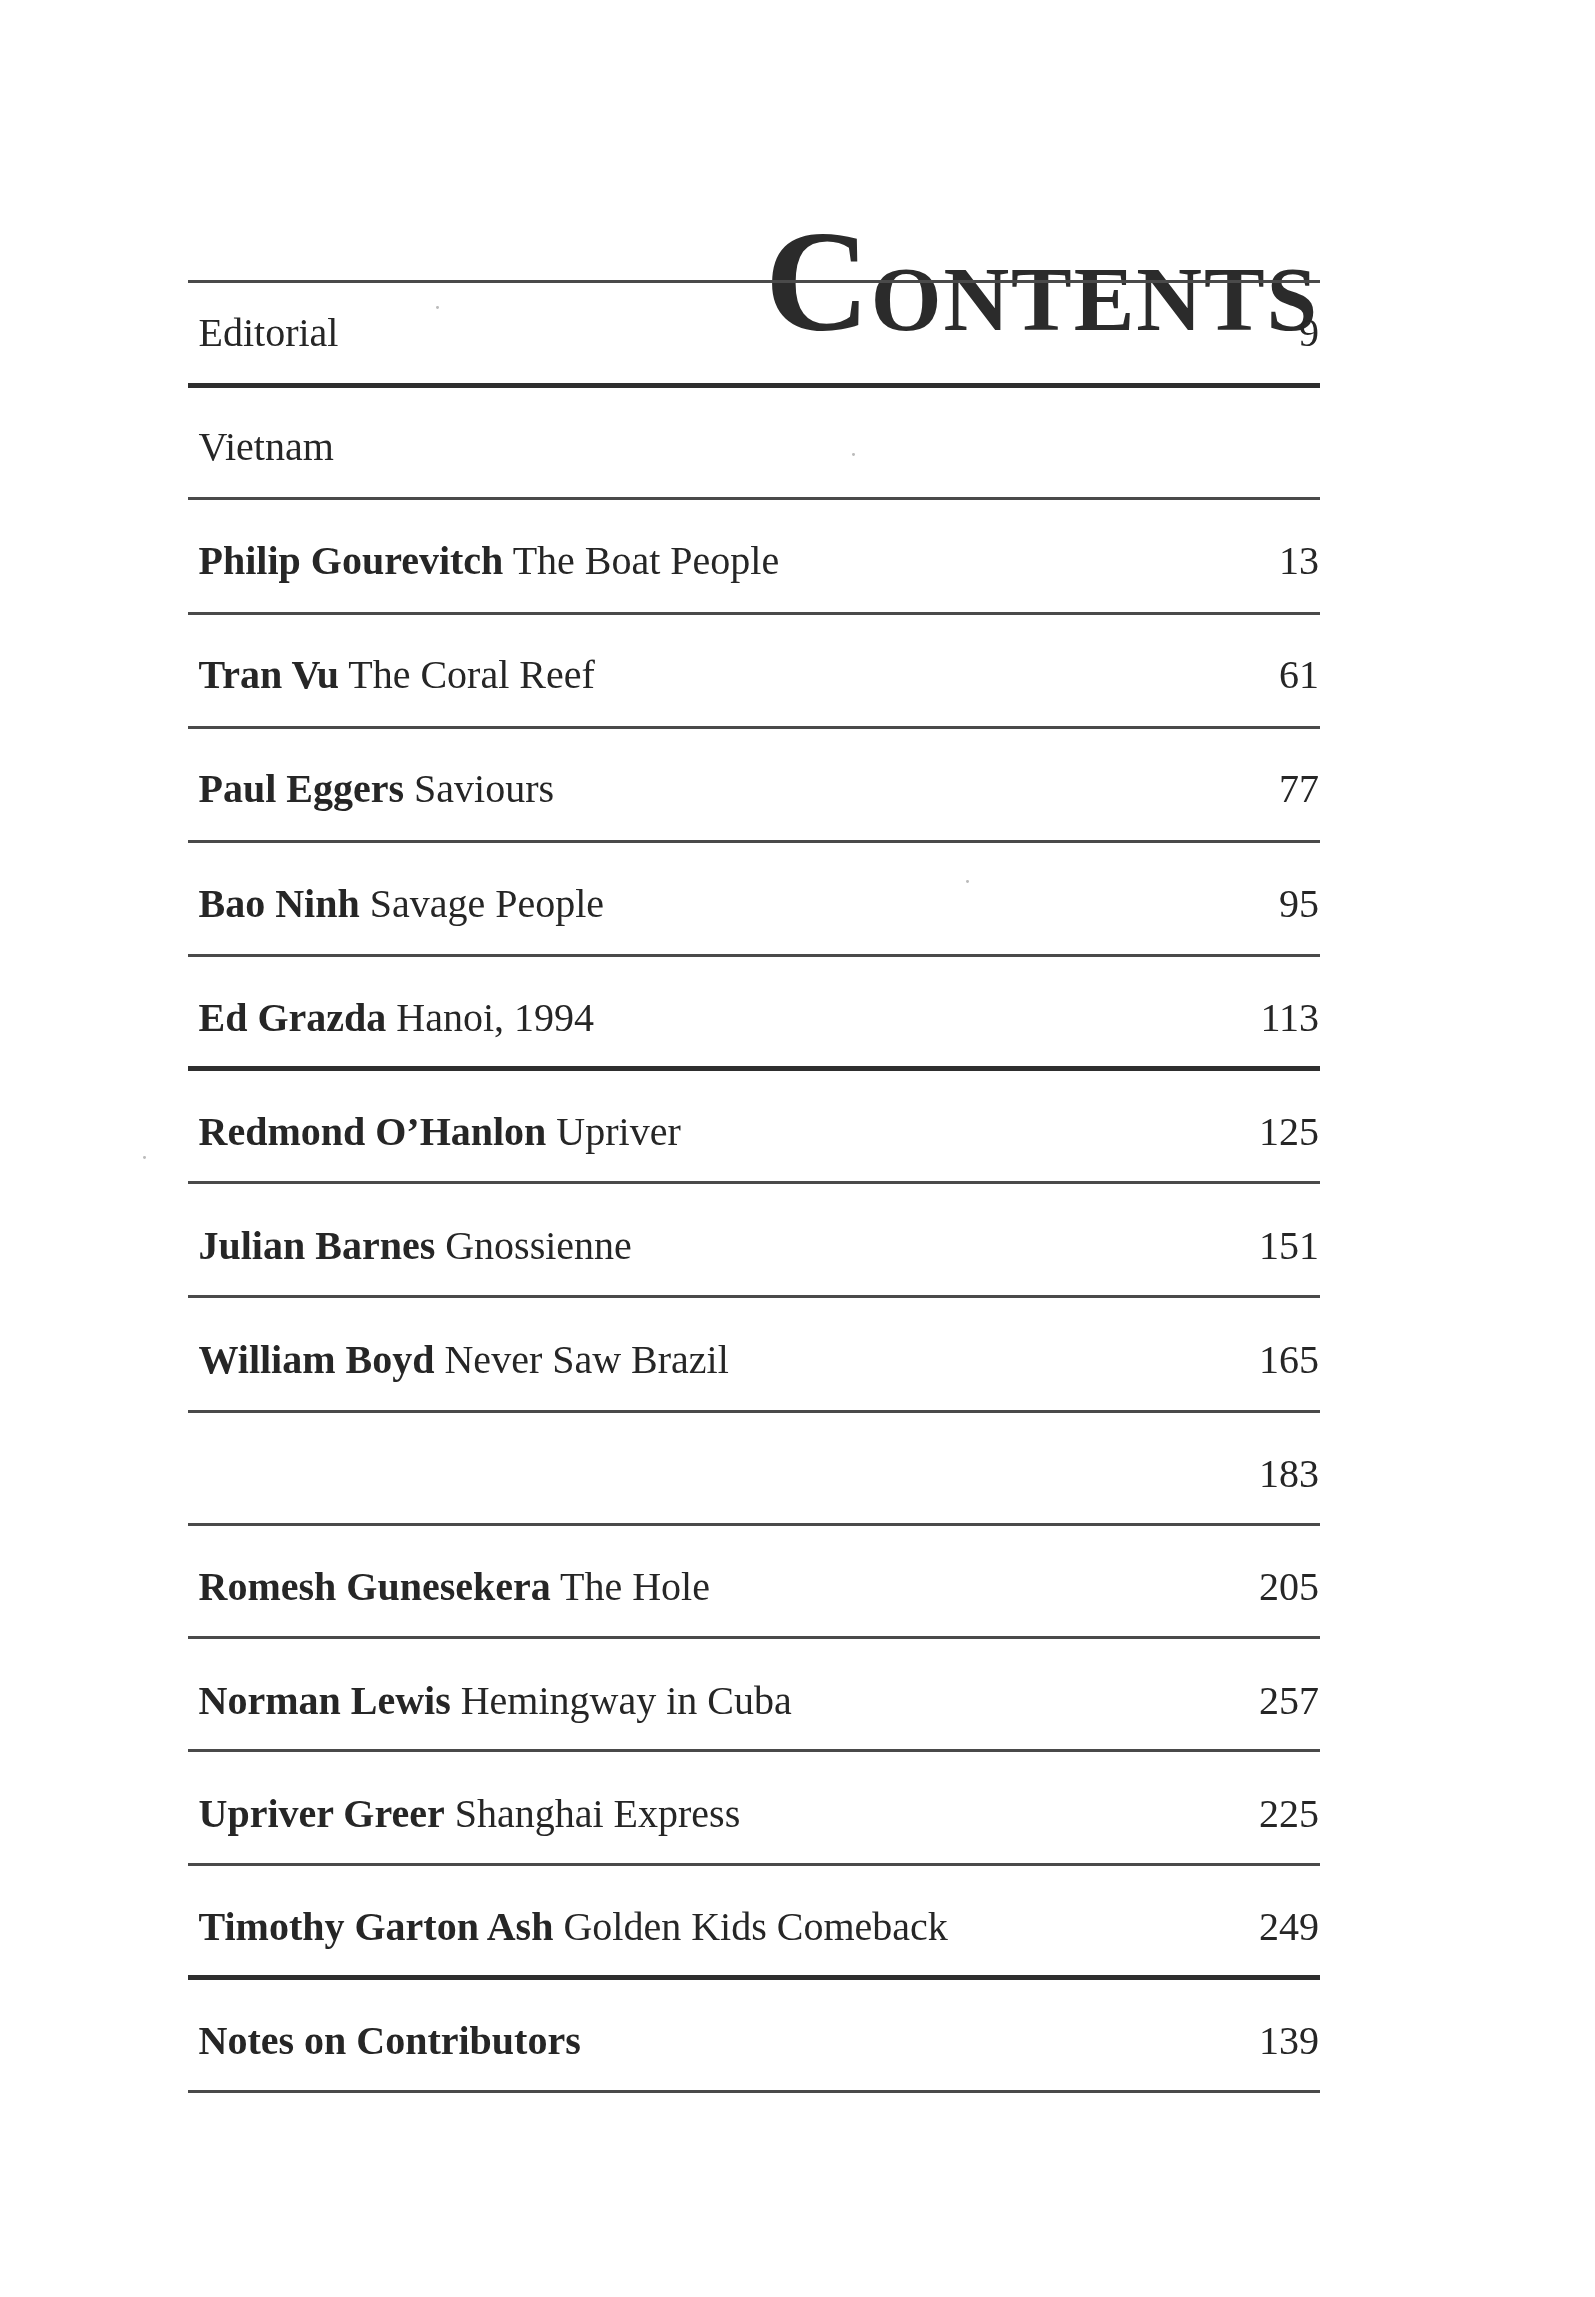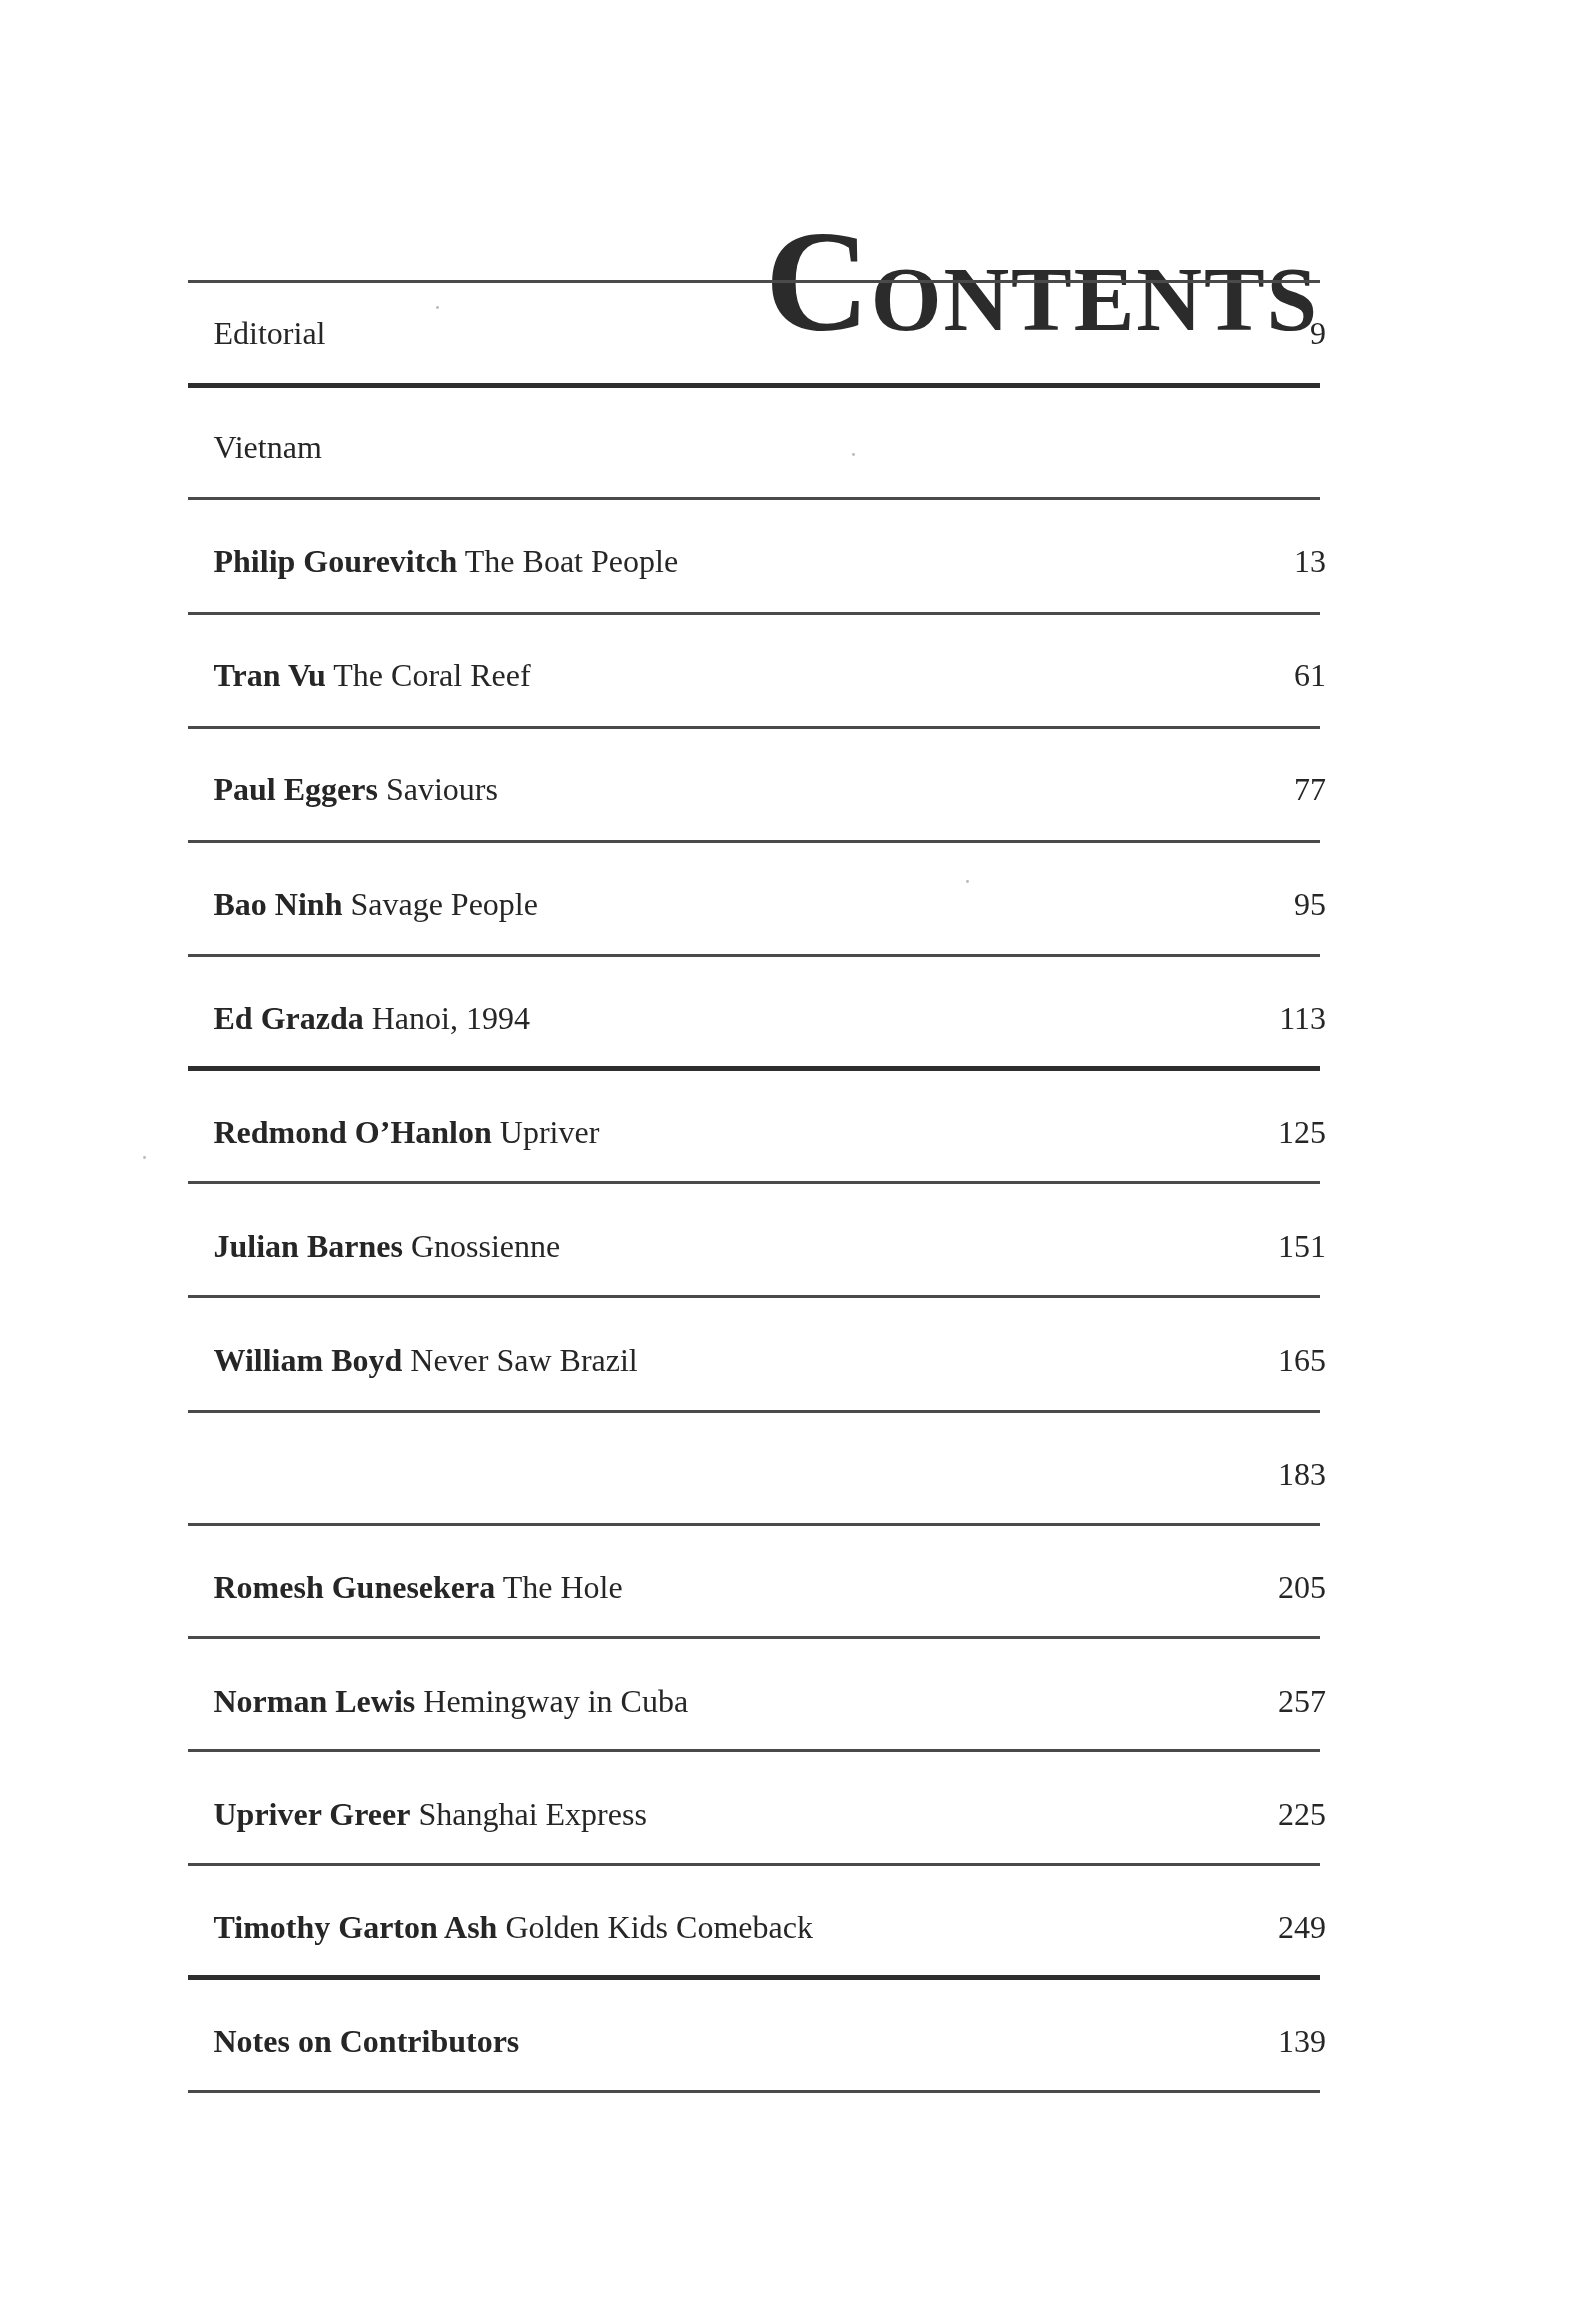--- a/index.html
+++ b/index.html
@@ -16,24 +16,24 @@
     }
     .page-title .cap { font-size: 145px; }
     .page-title .rest { font-size: 91px; letter-spacing: 1.9px; }
     .toc {
       position: absolute; left: 188px; top: 0; width: 1132px;
     }
     .rule { position: absolute; left: 0; width: 1132px; background: #4a4a4a; }
     .rule.thin { height: 2.9px; }
     .rule.thick { height: 4.8px; background: #2e2e2e; }
     .entry {
-      position: absolute; left: 8px; width: 1132px; height: 38px;
-      font-size: 32px; line-height: 38px; white-space: nowrap;
+      position: absolute; left: 1px; width: 1132px; height: 38px;
+      font-size: 40px; line-height: 38px; white-space: nowrap;
     }
-    .entry .author { font-weight: bold; margin-left: 8px; }
+    .entry .author { font-weight: bold; }
     .entry .page-num { position: absolute; right: 1.9px; top: 0; }
     .entry .label { position: absolute; left: 9.5px; top: 0; }
     .speck { position: absolute; width: 2.9px; height: 2.9px; background: #bbb; border-radius: 50%; }
   </style>
 </head>
 <body>
 
 <h1 class="page-title"><span class="cap">C</span><span class="rest">ONTENTS</span></h1>
 
 <div class="toc">

